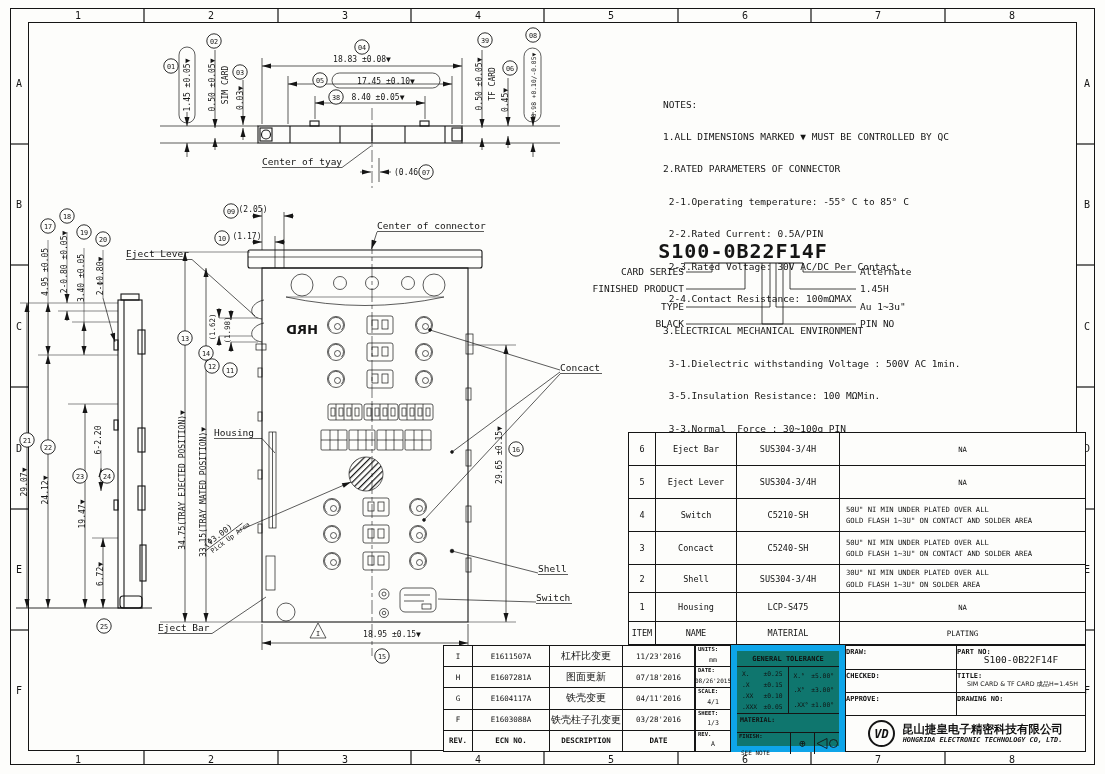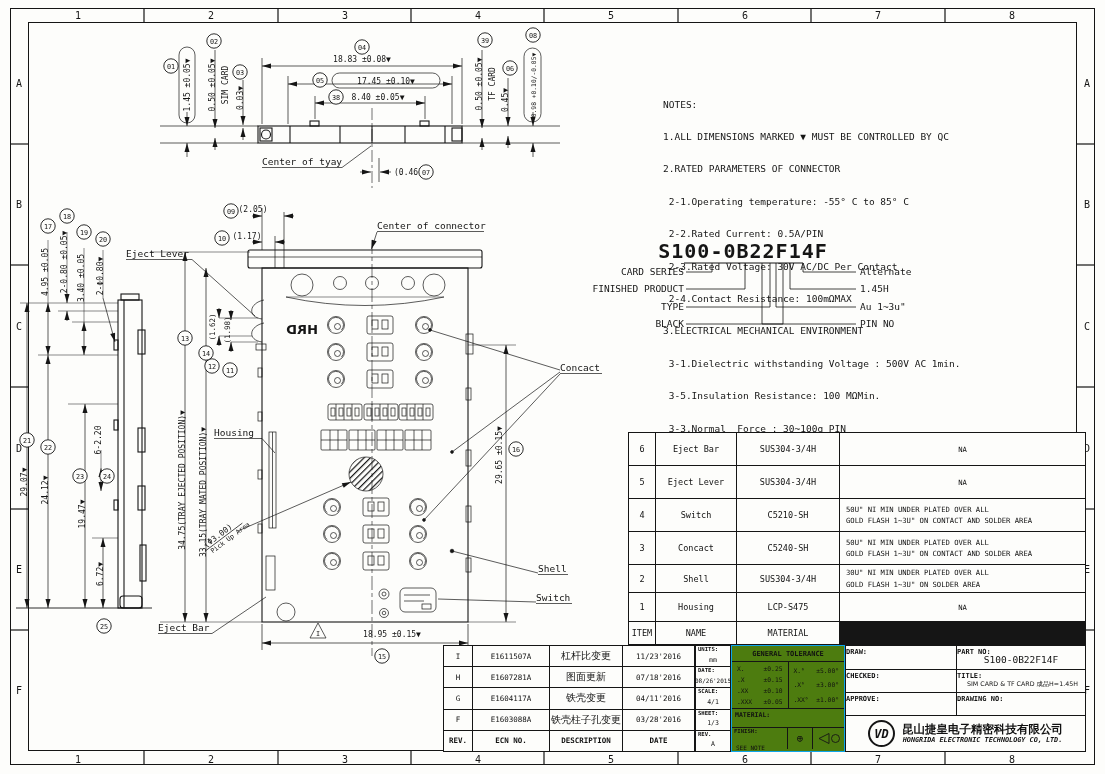--- a/index.html
+++ b/index.html
@@ -20,21 +20,21 @@
 .grid{position:absolute;background:#151515;display:grid;gap:1px;padding:1px}
 .grid>div{background:#fdfdfb;display:flex;align-items:center;justify-content:center;overflow:hidden;text-align:center}
 .pt>div{font-size:8.5px}
 .pt .pl{flex-direction:column;align-items:flex-start;justify-content:center;padding-left:6px;font-size:7.2px;line-height:1.55;text-align:left}
 .pt .hd{font-size:8.5px}
 .rt>div{font-size:7.5px}
 .rt .cjk{font-family:Liberation Mono, monospace;font-size:10px}
 .ic{position:relative;flex-direction:column}
 .il{position:absolute;top:1px;left:2px;font-size:5.6px;font-weight:700;line-height:1}
 .iv{font-size:6.5px;margin-top:7px}
-.tolb{position:absolute;background:#4d7c0f;border:1px solid #0ea5e9}
+.tolb{position:absolute;background:#0f766e;border:6px solid #0ea5e9}
 .tol-head{height:16px;border-bottom:1px solid #151515;display:flex;align-items:center;justify-content:center;font-size:7px;font-weight:700}
 .tol-body{display:flex;height:47px;border-bottom:1px solid #151515}
 .tol-col{flex:1;display:flex;flex-direction:column;justify-content:space-around;padding:1px 0}
 .tol-col.lft{border-right:1px solid #151515}
 .trw{display:flex;justify-content:space-between;padding:0 5px;font-size:6.3px}
 .mat{height:19px;border-bottom:1px solid #151515;font-size:6.5px;font-weight:700;padding:2px 0 0 3px}
 .fin-row{display:flex;height:21px}
 .fin{width:56px;border-right:1px solid #151515;position:relative}
 .fin .il{font-size:5.6px}
 .fin .iv{position:absolute;left:4px;top:9px;font-size:6px}
@@ -633,20 +633,21 @@
     </div>
 
     <div>1</div>
     <div>Housing</div>
     <div>LCP-S475</div>
     <div style="font-size:7.2px">NA</div>
 
     <div class="hd">ITEM</div>
     <div class="hd">NAME</div>
     <div class="hd">MATERIAL</div>
+    <div class="hd" style="font-size:7.5px">PLATING</div>
   </div>
 
   <div class="grid rt" style="left:443px;top:645px;width:252px;height:107px;grid-template-columns:28px 76px 72px 1fr;grid-template-rows:repeat(5,1fr)">
     <div>I</div>
     <div>E1611507A</div>
     <div class="cjk">杠杆比变更</div>
     <div>11/23'2016</div>
     <div>H</div>
     <div>E1607281A</div>
     <div class="cjk">图面更新</div>

